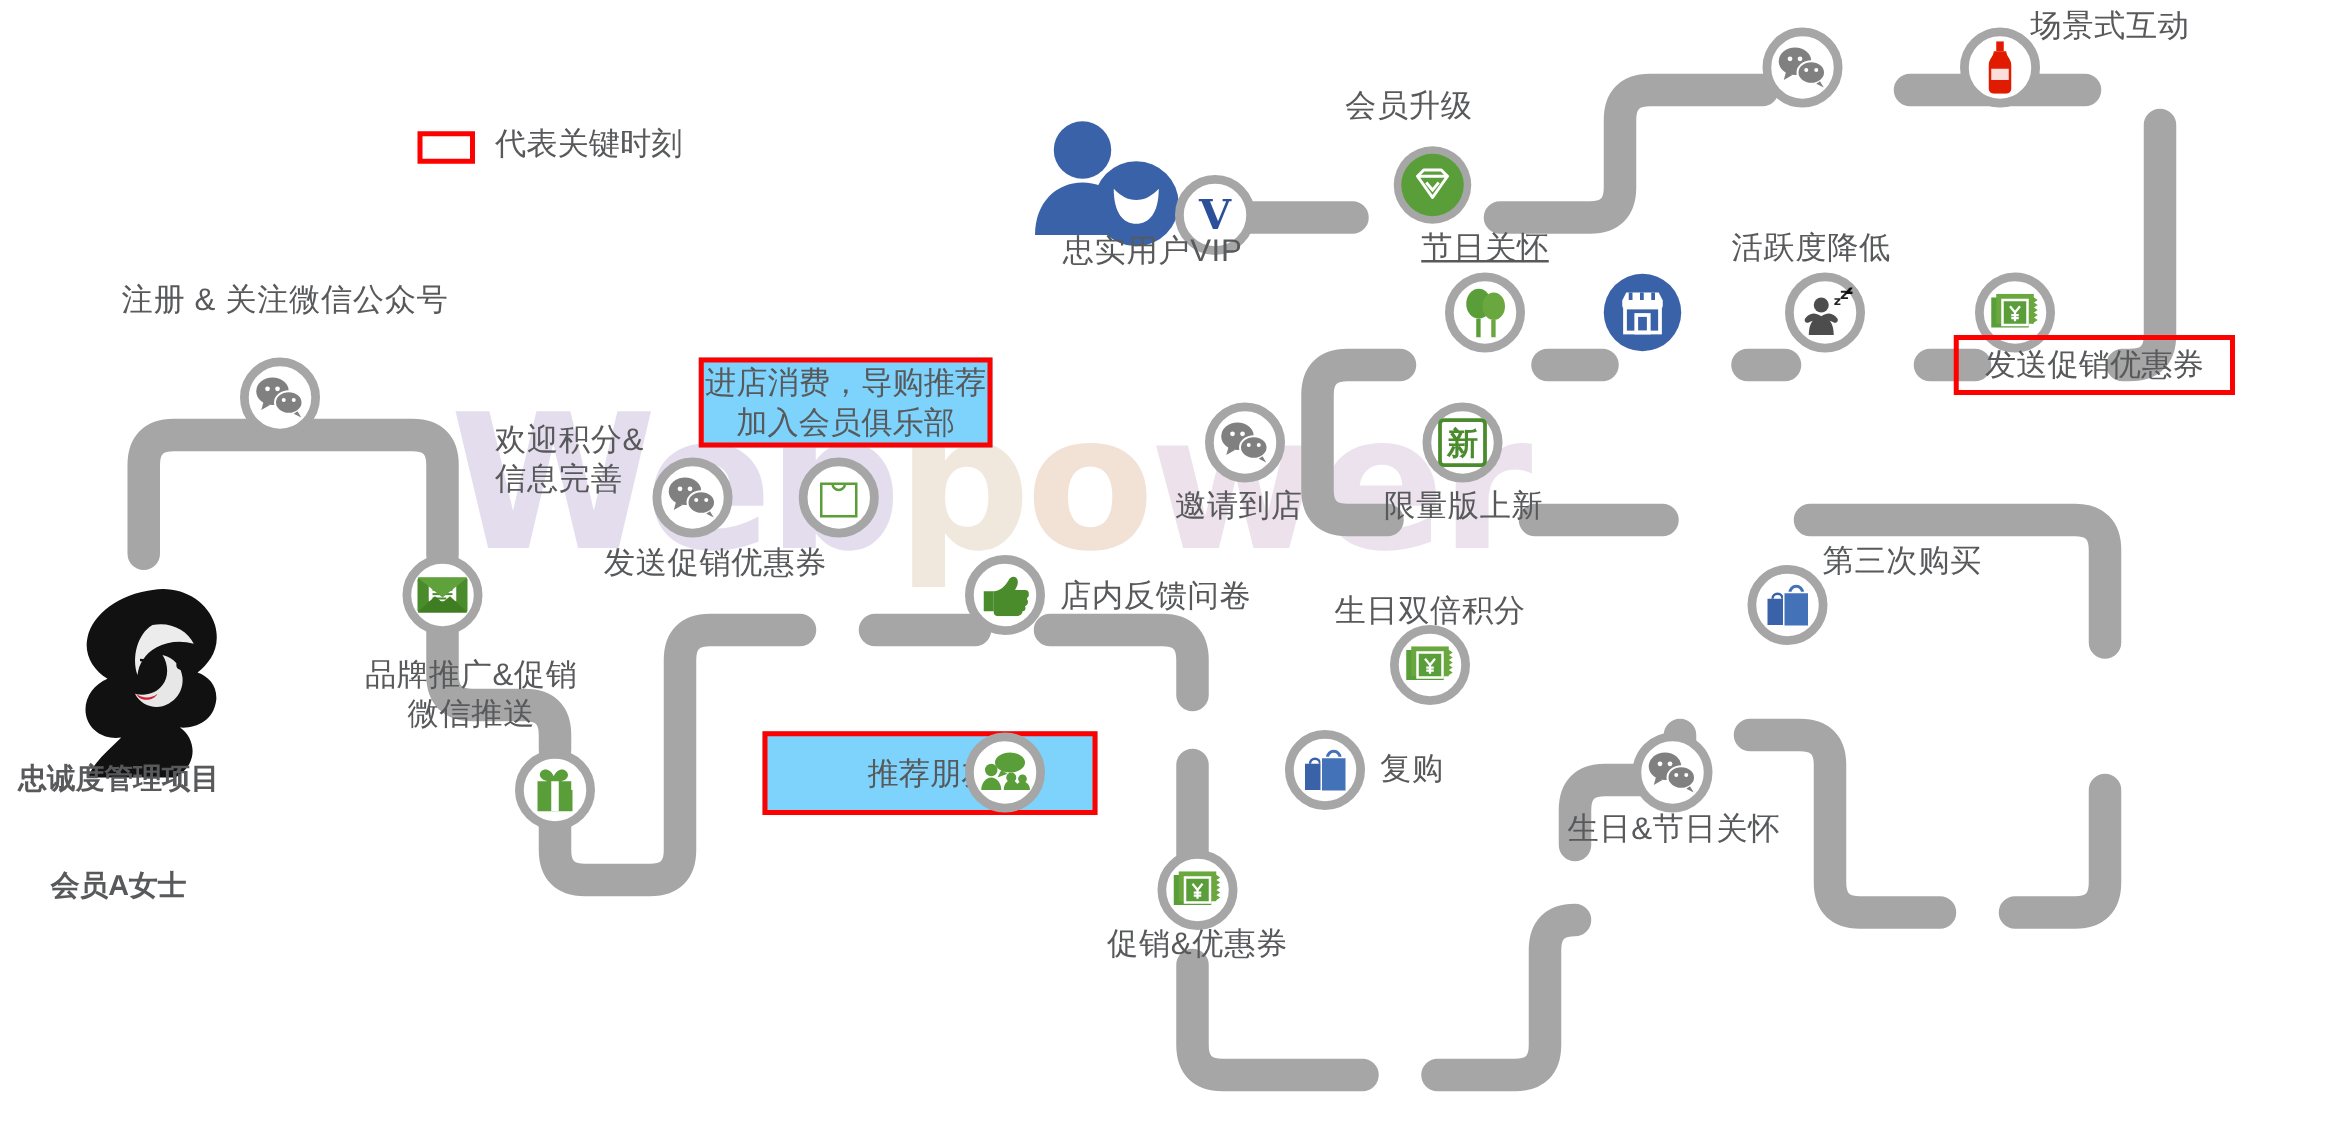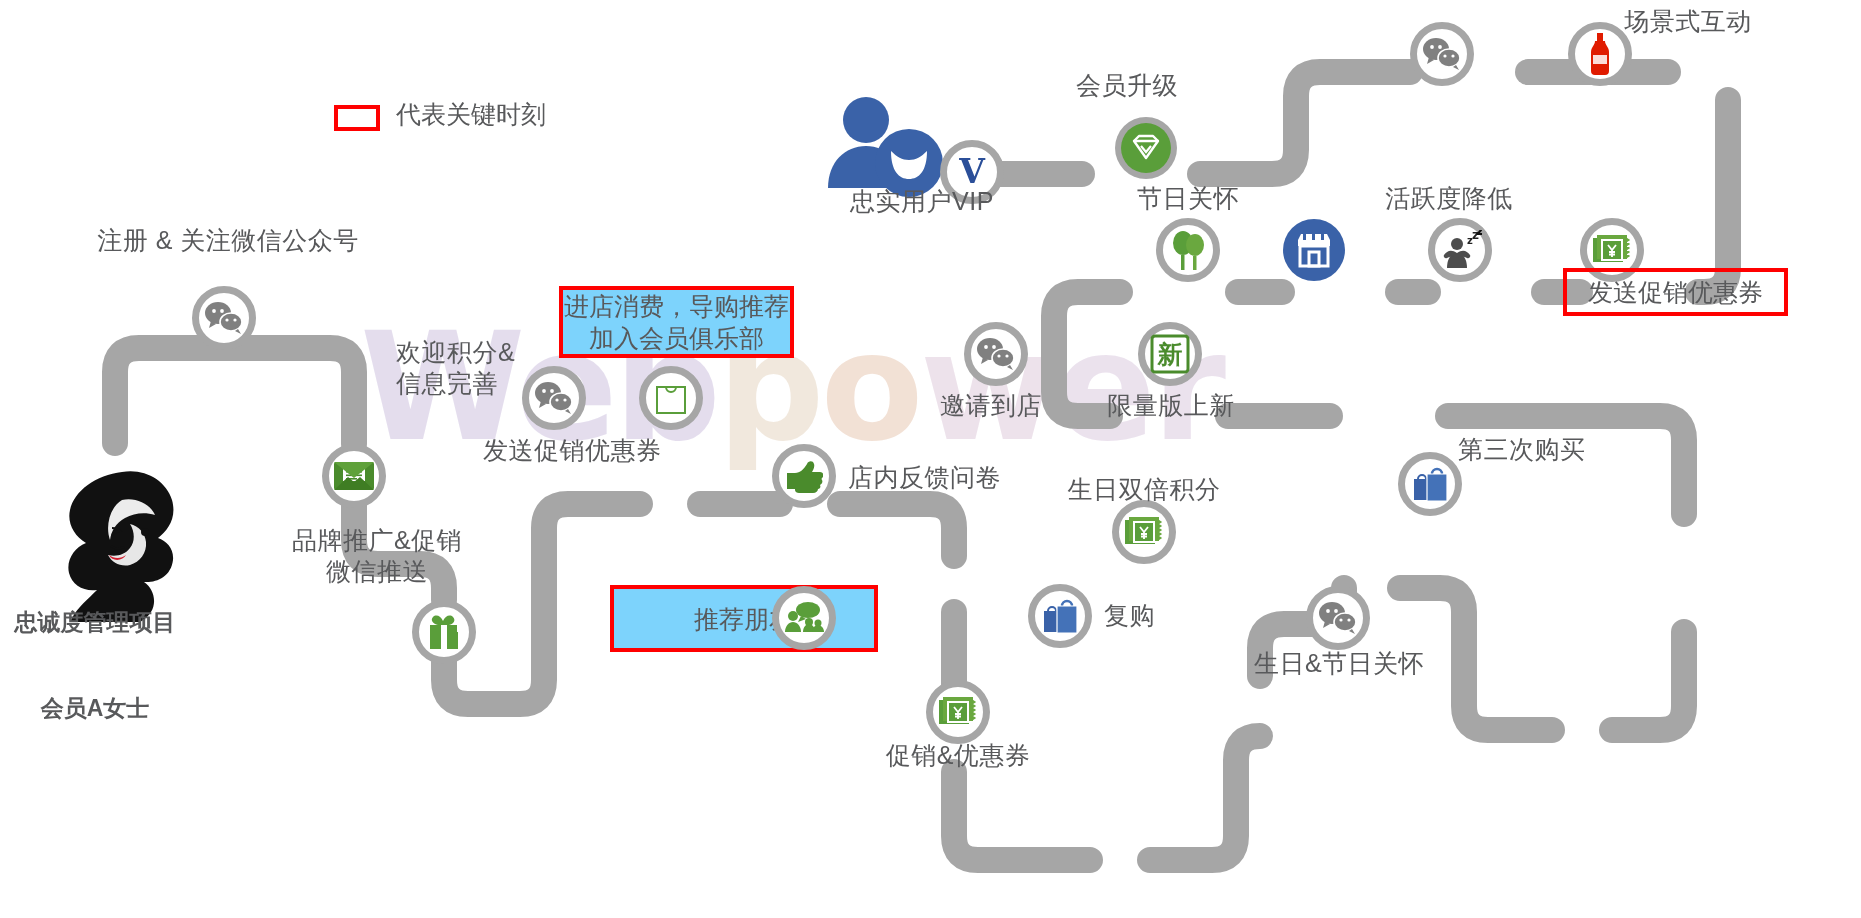--- a/index.html
+++ b/index.html
@@ -330,21 +330,21 @@
   </div>
 
   <div class="node" style="left:1156px;top:218px;width:64px;height:64px;">
     <svg class="ico" width="36" height="40" viewBox="0 0 36 40">
       <ellipse cx="13" cy="13" rx="10" ry="12" fill="#5a9e3a"></ellipse>
       <ellipse cx="25" cy="15" rx="9" ry="11" fill="#6aa83f"></ellipse>
       <rect x="11" y="25" width="3.5" height="15" fill="#5a9e3a"></rect>
       <rect x="23" y="26" width="3.5" height="14" fill="#6aa83f"></rect>
     </svg>
   </div>
-  <div class="lbl c" style="left:1188px;top:183px;">节日关怀</div>
+  <div class="lbl c" style="left:1188px;top:183px;text-decoration:underline;">节日关怀</div>
 
   <div class="node" style="left:1114px;top:116px;width:64px;height:64px;border:none;">
     <svg class="ico" width="64" height="64" viewBox="0 0 64 64">
       <circle cx="32" cy="32" r="31" fill="#a6a6a6"></circle>
       <circle cx="32" cy="32" r="25" fill="#5a9e3a"></circle>
       <path d="M20 25 h24 l-12 17z" fill="none" stroke="#fff" stroke-width="2.4" stroke-linejoin="round"></path>
       <path d="M20 25 l5-5 h14 l5 5" fill="none" stroke="#fff" stroke-width="2.4" stroke-linejoin="round"></path>
       <path d="M27 30 l5 6 5-6" fill="none" stroke="#fff" stroke-width="2.2"></path>
     </svg>
   </div>

